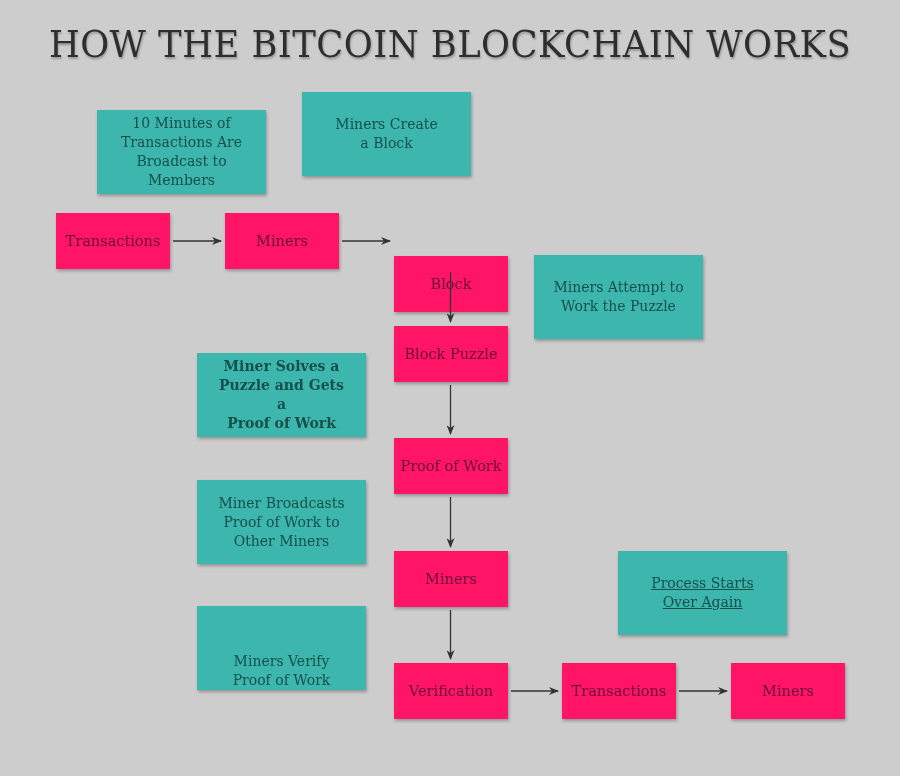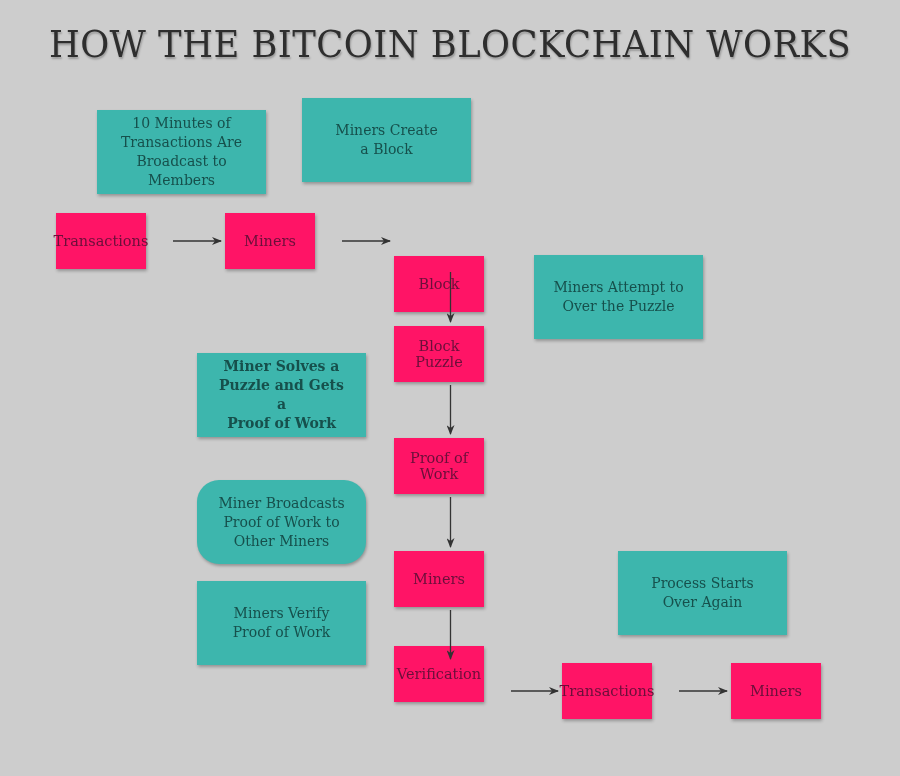--- a/index.html
+++ b/index.html
@@ -29,21 +29,21 @@
       align-items: center;
       justify-content: center;
       text-align: center;
       box-sizing: border-box;
       box-shadow: 1px 2px 3px rgba(0,0,0,0.28);
     }
     .pink {
       background: #ff1466;
       color: #6b0f3a;
       font-size: 14.5px;
-      width: 90px; height: 56px;
+      width: 114px; height: 56px;
       font-family: "DejaVu Serif", serif;
     }
     .teal {
       background: #3db6ad;
       color: #16504c;
       font-size: 14px;
       line-height: 19px;
       width: 169px; height: 84px;
       padding: 0 16px;
       font-family: "DejaVu Serif", serif;
@@ -54,43 +54,43 @@
 </head>
 <body>
 
 <div class="title">HOW THE BITCOIN BLOCKCHAIN WORKS</div>
 
 <div class="box teal" style="left:97px; top:110px;">
   <span>10 Minutes of
 Transactions Are
 Broadcast to Members</span>
 </div>
-<div class="box teal" style="left:302px; top:98px;">
+<div class="box teal" style="left:302px; top:92px;">
   <span>Miners Create
 a Block</span>
 </div>
 <div class="box teal" style="left:534px; top:255px;">
   <span>Miners Attempt to
-Over the Puzzle</span>
+Work the Puzzle</span>
 </div>
 <div class="box teal" style="left:197px; top:353px;font-weight:bold;">
   <span>Miner Solves a
 Puzzle and Gets a
 Proof of Work</span>
 </div>
-<div class="box teal" style="left:197px; top:480px;border-radius:22px;">
+<div class="box teal" style="left:197px; top:480px;">
   <span>Miner Broadcasts
 Proof of Work to
 Other Miners</span>
 </div>
-<div class="box teal" style="left:197px; top:581px;">
+<div class="box teal" style="left:197px; top:606px;align-items:flex-end;">
   <span>Miners Verify
 Proof of Work</span>
 </div>
-<div class="box teal" style="left:618px; top:551px;">
+<div class="box teal" style="left:618px; top:551px;text-decoration:underline;">
   <span>Process Starts
 Over Again</span>
 </div>
 
 <div class="box pink" id="transactions_1" style="left:56px; top:213px;">
   <span>Transactions</span>
 </div>
 <div class="box pink" id="miners_1" style="left:225px; top:213px;">
   <span>Miners</span>
 </div>
@@ -99,21 +99,21 @@
 </div>
 <div class="box pink" id="block_puzzle" style="left:394px; top:326px;">
   <span>Block Puzzle</span>
 </div>
 <div class="box pink" id="proof_of_work" style="left:394px; top:438px;">
   <span>Proof of Work</span>
 </div>
 <div class="box pink" id="miners_2" style="left:394px; top:551px;">
   <span>Miners</span>
 </div>
-<div class="box pink" id="verification" style="left:394px; top:646px;">
+<div class="box pink" id="verification" style="left:394px; top:663px;">
   <span>Verification</span>
 </div>
 <div class="box pink" id="transactions_2" style="left:562px; top:663px;">
   <span>Transactions</span>
 </div>
 <div class="box pink" id="miners_3" style="left:731px; top:663px;">
   <span>Miners</span>
 </div>
 
 <svg class="arrows" width="900" height="776">

